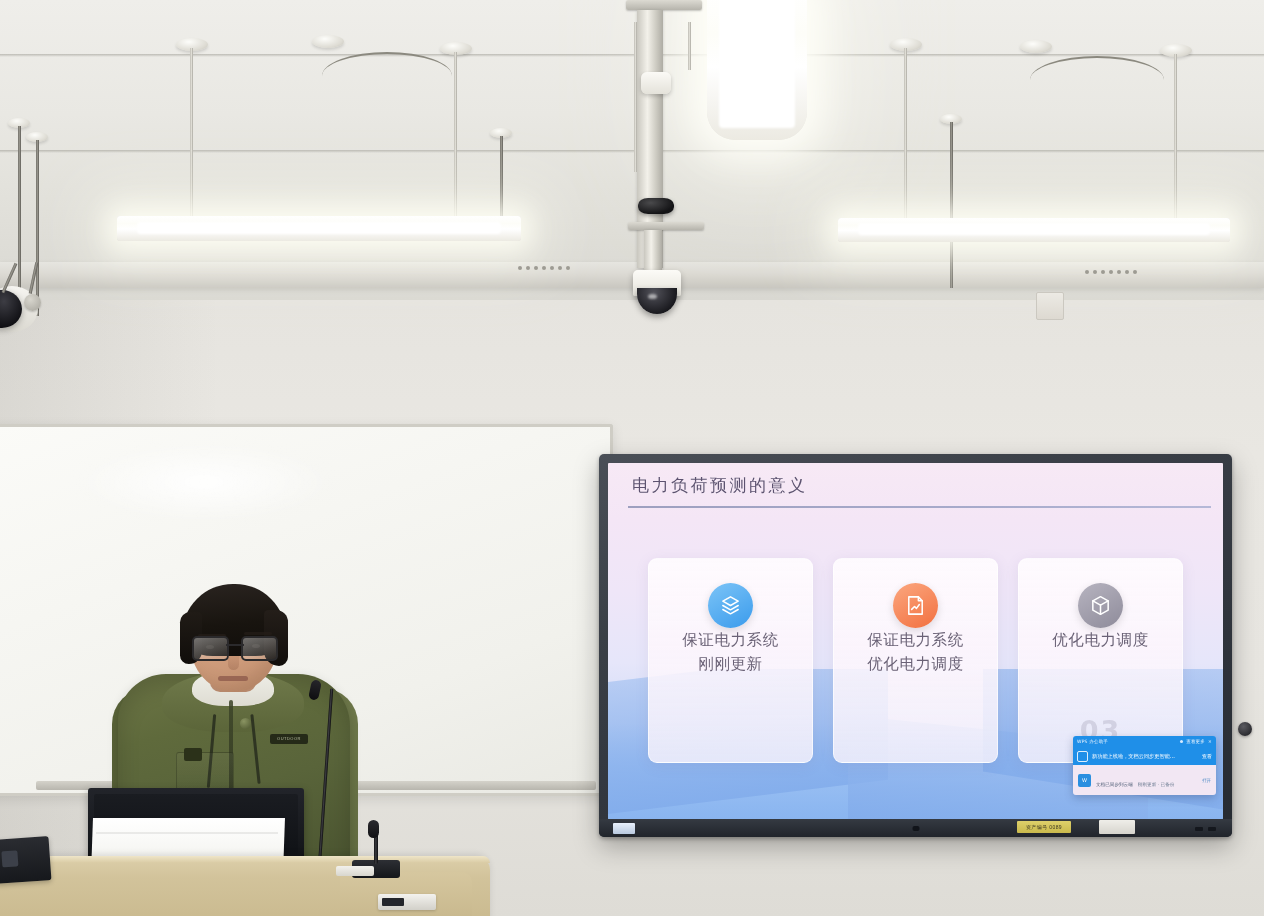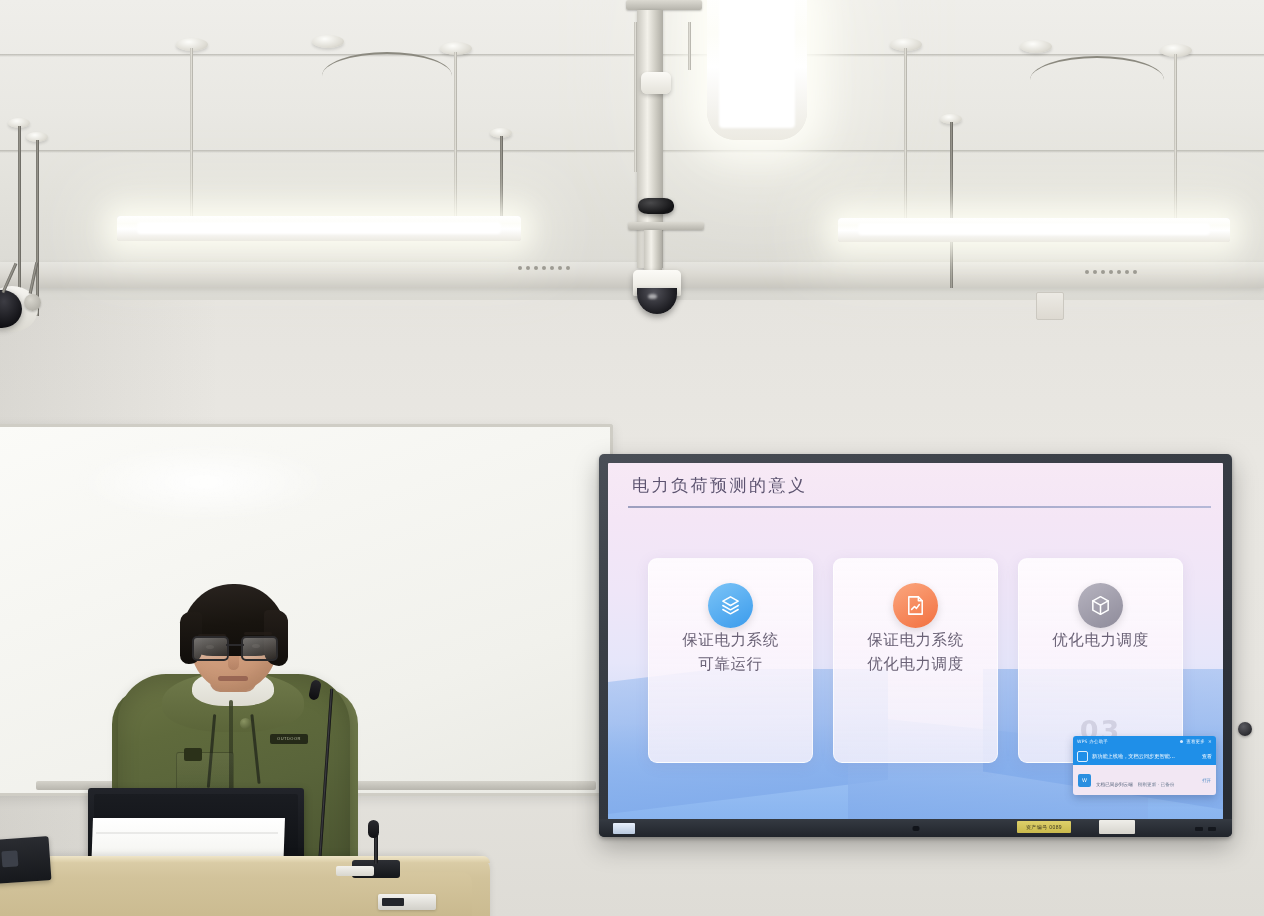--- a/index.html
+++ b/index.html
@@ -581,21 +581,21 @@
         <div class="card">
           <div class="card-icon" style="background:linear-gradient(150deg,#7cc4f7,#3a9bec);">
             <svg viewBox="0 0 24 24" fill="none" stroke="#ffffff" stroke-width="1.6" stroke-linejoin="round" stroke-linecap="round">
               <path d="M12 3l8 4.5-8 4.5-8-4.5z"></path>
               <path d="M4 12l8 4.5 8-4.5"></path>
               <path d="M4 16.2l8 4.5 8-4.5"></path>
             </svg>
           </div>
           <div class="card-text">
             <div>保证电力系统</div>
-            <div>可靠运行</div>
+            <div>刚刚更新</div>
           </div>
         </div>
 
         <div class="card">
           <div class="card-icon" style="background:linear-gradient(150deg,#fba77f,#f2703f);">
             <svg viewBox="0 0 24 24" fill="none" stroke="#ffffff" stroke-width="1.6" stroke-linejoin="round" stroke-linecap="round">
               <path d="M5 3h10l4 4v14H5z"></path>
               <path d="M15 3v4h4"></path>
               <path d="M8 16l3-3 2 2 3-4"></path>
             </svg>

